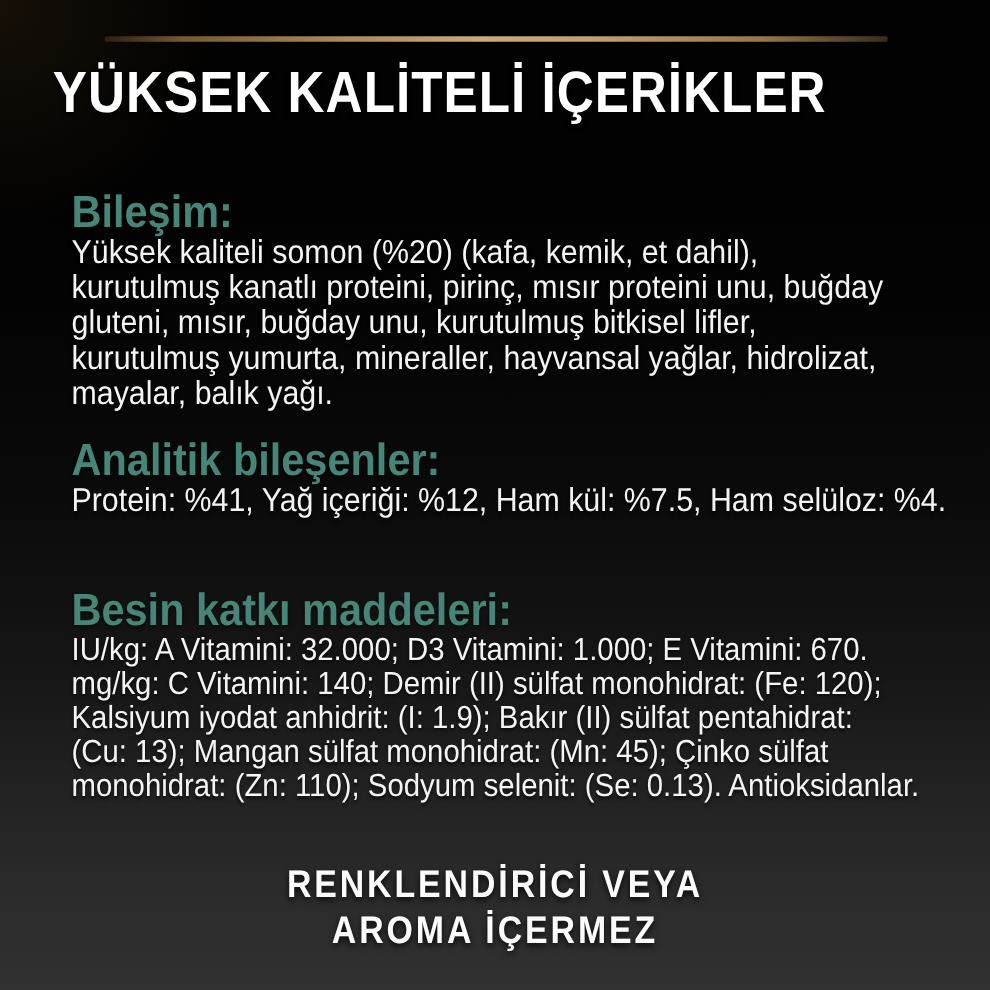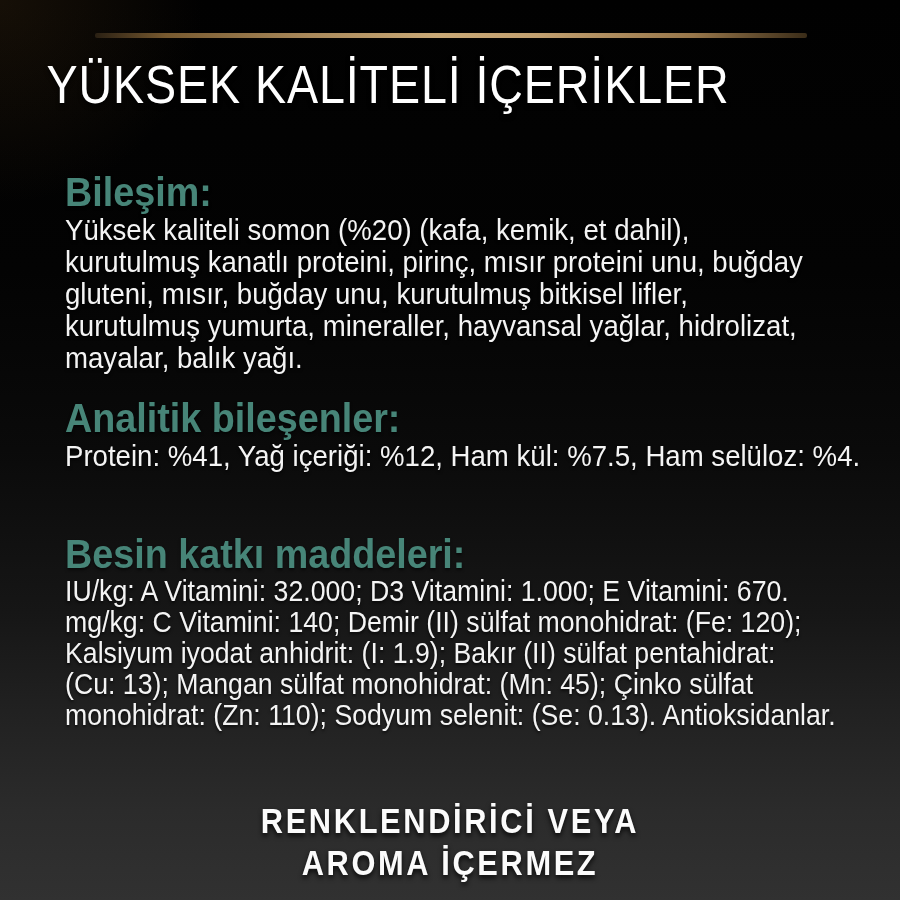--- a/index.html
+++ b/index.html
@@ -24,21 +24,21 @@
       #2a2013 0%, #77592f 10%, #a9895b 30%, #c9a977 48%,
       #c2a070 62%, #97764a 84%, #3a2c18 100%);
   }
   .title {
     position: absolute;
     left: 0; top: 57px;
     width: 740px;
     text-align: center;
     color: #ffffff;
     font-size: 53px;
-    font-weight: 400;
+    font-weight: 700;
     line-height: 56px;
     letter-spacing: 1px;
     text-shadow: 0 3px 5px rgba(0,0,0,0.75);
   }
   .title .squeeze {
     display: inline-block;
     transform: scaleX(0.88);
     transform-origin: center top;
     white-space: nowrap;
   }
@@ -74,21 +74,20 @@
     position: absolute;
     left: 0; top: 783px;
     width: 900px;
     text-align: center;
     color: #fbfbfb;
     font-size: 35px;
     font-weight: 700;
     line-height: 42px;
     letter-spacing: 3px;
     text-shadow: 0 3px 6px rgba(0,0,0,0.8);
-    margin-top: 17px;
   }
   .footer-claim .line { white-space: nowrap; }
   .footer-claim .squeeze {
     display: inline-block;
     transform: scaleX(0.88);
     transform-origin: center top;
   }
 </style>
 </head>
 <body>

